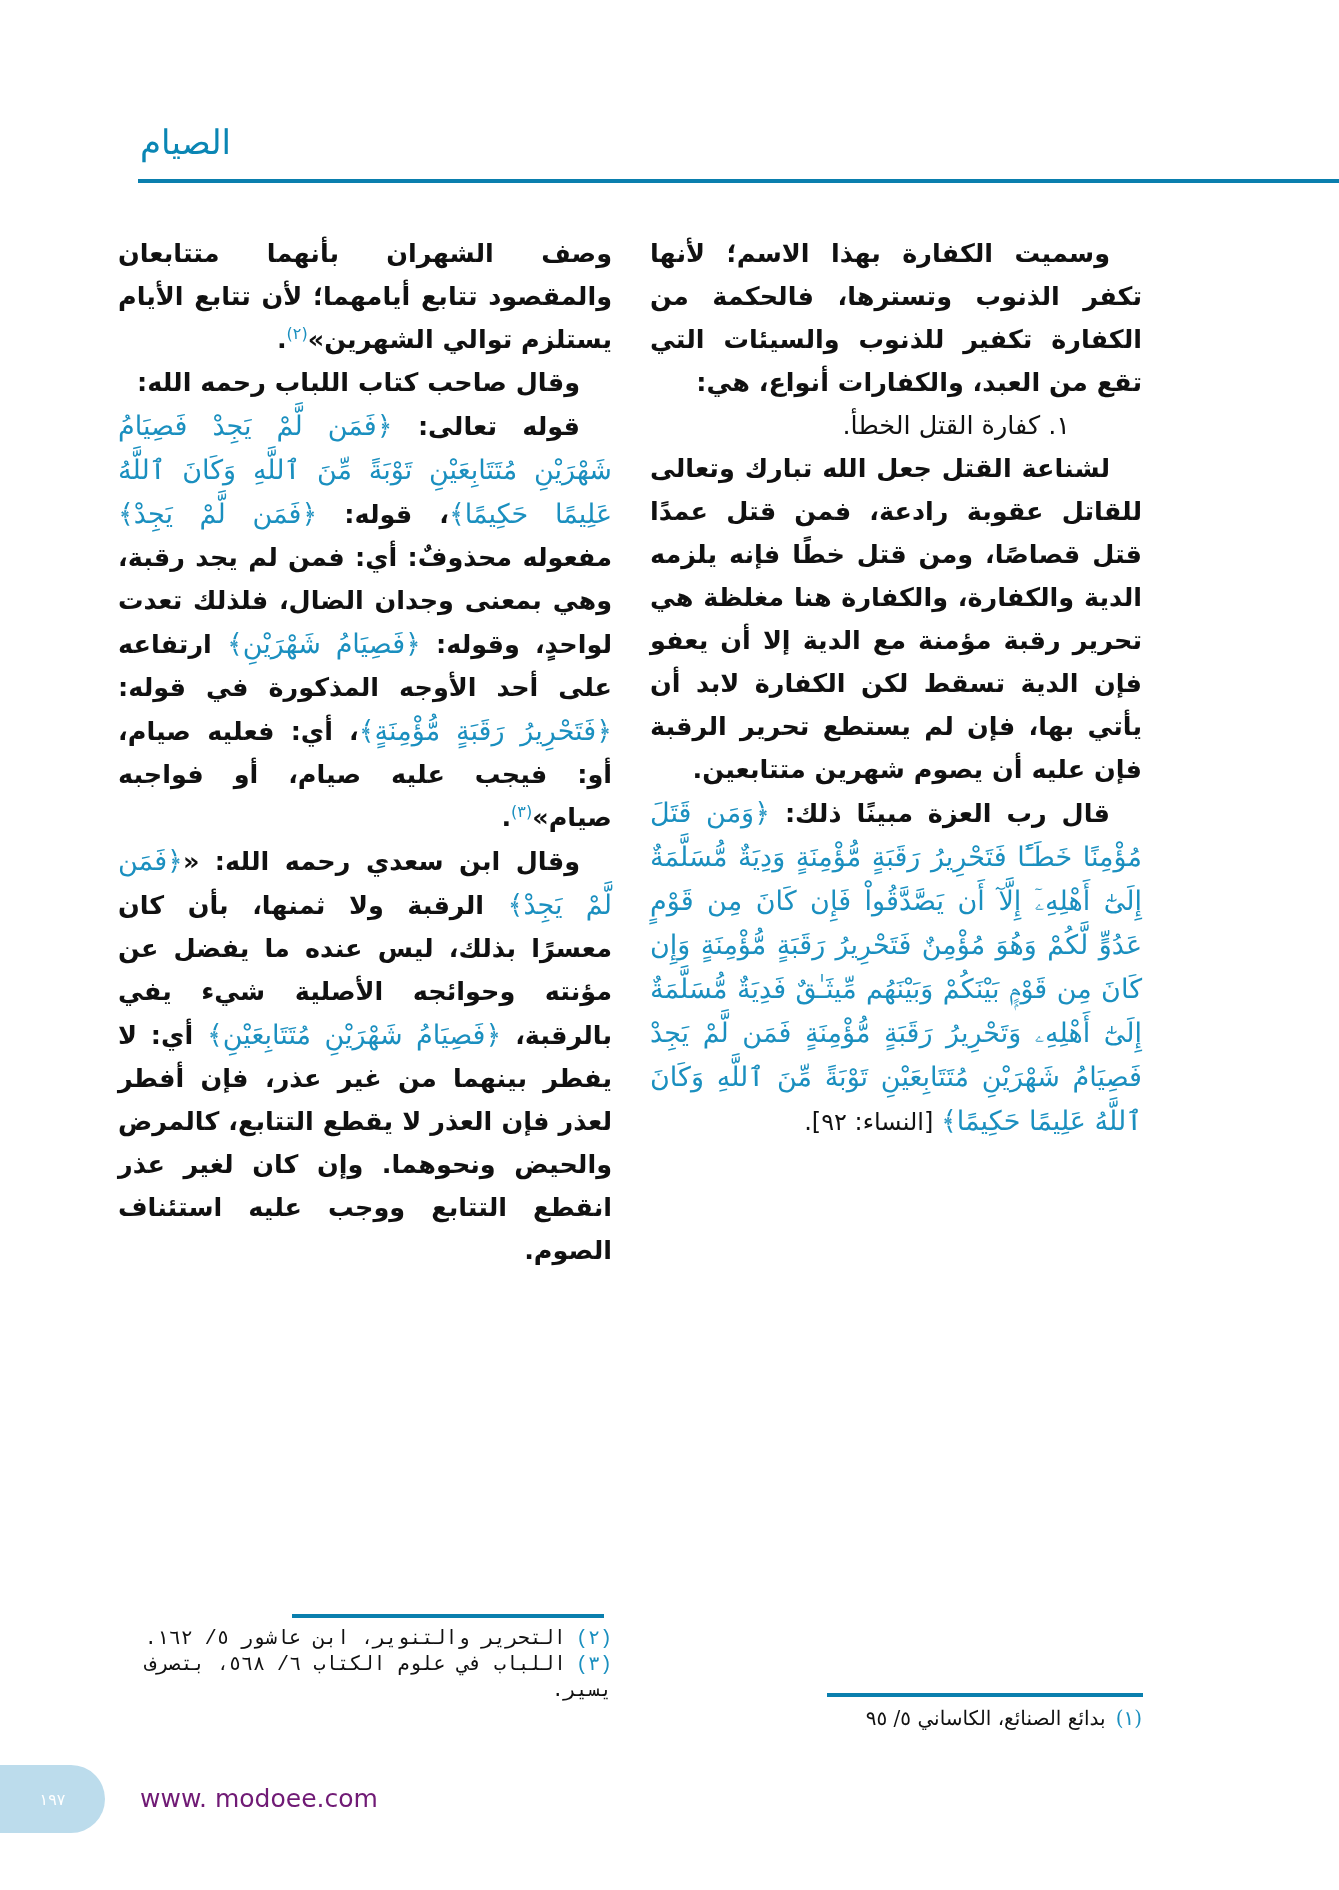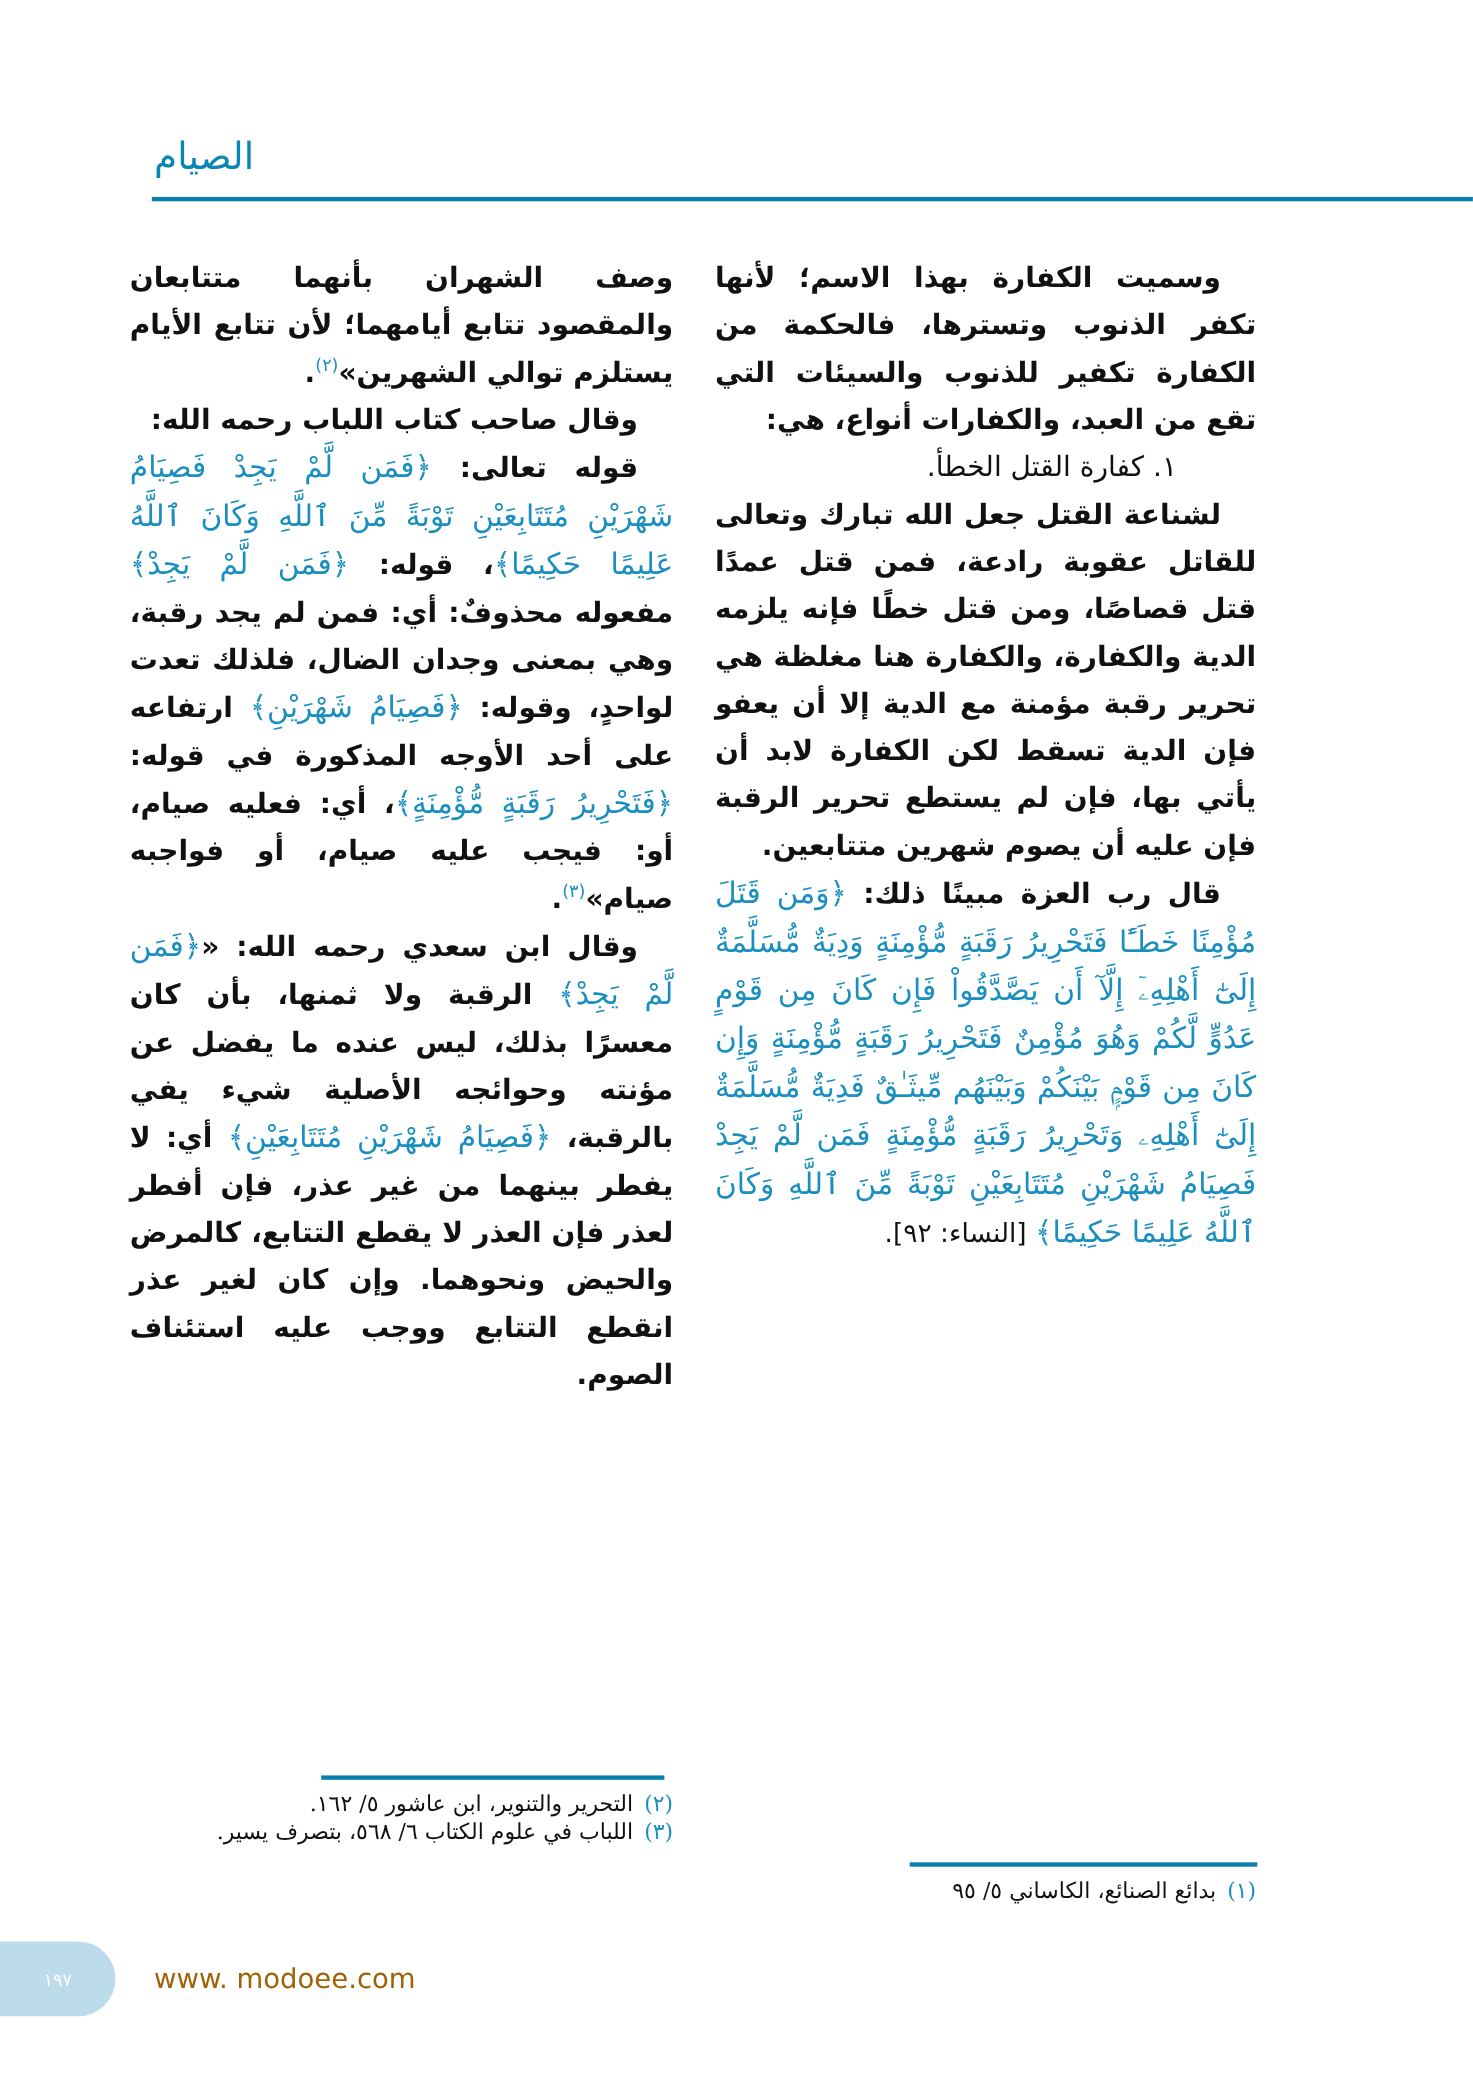--- a/index.html
+++ b/index.html
@@ -18,28 +18,28 @@
   .quran { color: #1a8fbf; font-family: "DejaVu Serif", serif; font-weight: normal; font-size: 27px; }
   .ref { font-weight: normal; font-size: 24px; }
   .fn-mark { color: #1a8fbf; font-weight: normal; font-size: 16px; vertical-align: super; line-height: 0; }
 
   .fn-line { position: absolute; height: 4px; background: #0a7fae; }
   .fn-line-left { left: 292px; top: 1614px; width: 312px; }
   .fn-line-right { left: 827px; top: 1693px; width: 316px; }
 
   .footnotes { position: absolute; direction: rtl; font-family: "DejaVu Serif", serif;
                font-size: 20px; line-height: 26px; color: #111; }
-  .footnotes-left { left: 118px; top: 1626px; width: 494px; }
+  .footnotes-left { left: 118px; top: 1626px; width: 494px; font-family: Liberation Mono, monospace; }
   .footnotes-right { left: 650px; top: 1705px; width: 492px; }
   .fn-num { color: #1a8fbf; margin-left: 10px; }
 
   .page-pill { position: absolute; left: 0; top: 1765px; width: 105px; height: 68px;
                background: #bcdcec; border-radius: 0 34px 34px 0; color: #ffffff;
                font-size: 16px; display: flex; align-items: center; justify-content: center; }
-  .site { position: absolute; left: 140px; top: 1784px; font-size: 25px; color: #a16207;
+  .site { position: absolute; left: 140px; top: 1784px; font-size: 25px; color: #701a75;
           font-family: "DejaVu Sans", sans-serif; }
 </style>
 </head>
 <body>
 
 <div class="header-title">الصيام</div>
 <div class="header-line"></div>
 
 <div class="col col-right">
   <p class="indent">وسميت الكفارة بهذا الاسم؛ لأنها تكفر الذنوب وتسترها، فالحكمة من الكفارة تكفير للذنوب والسيئات التي تقع من العبد، والكفارات أنواع، هي:</p>

